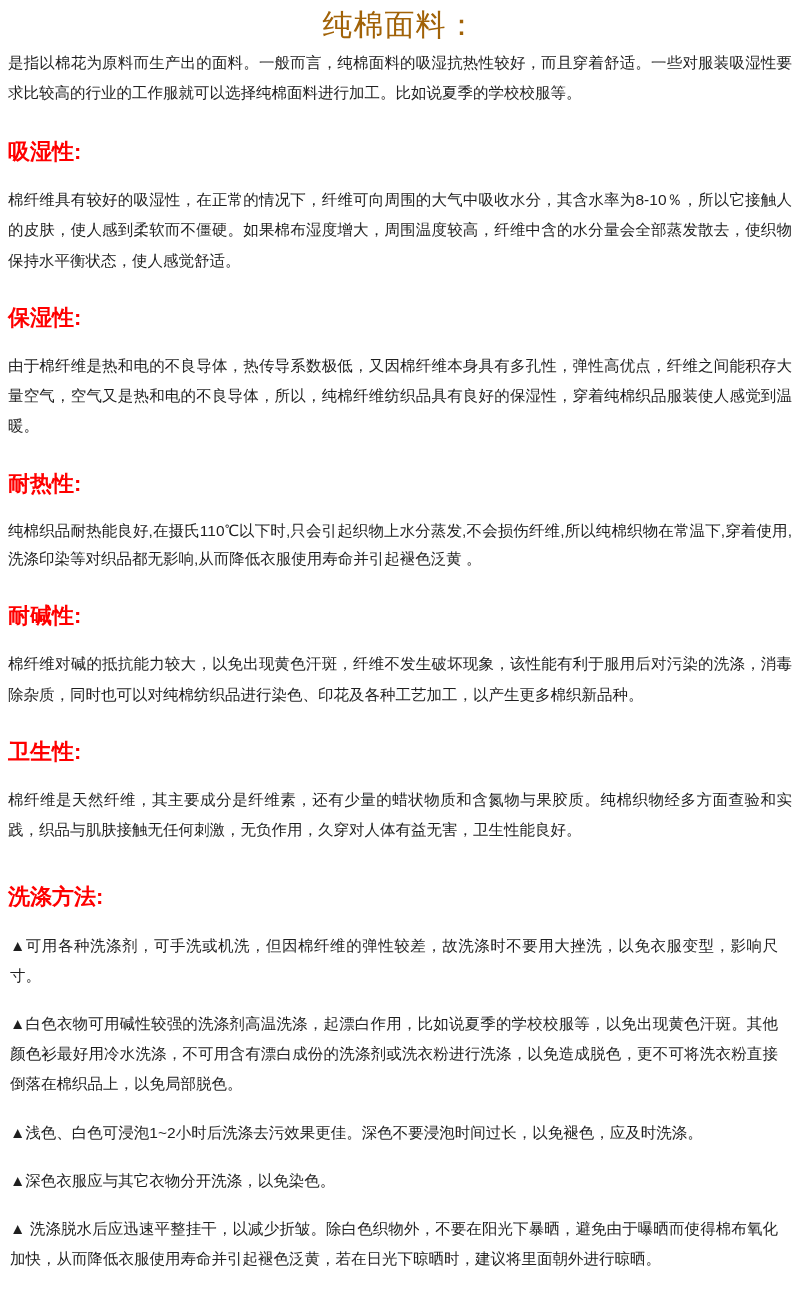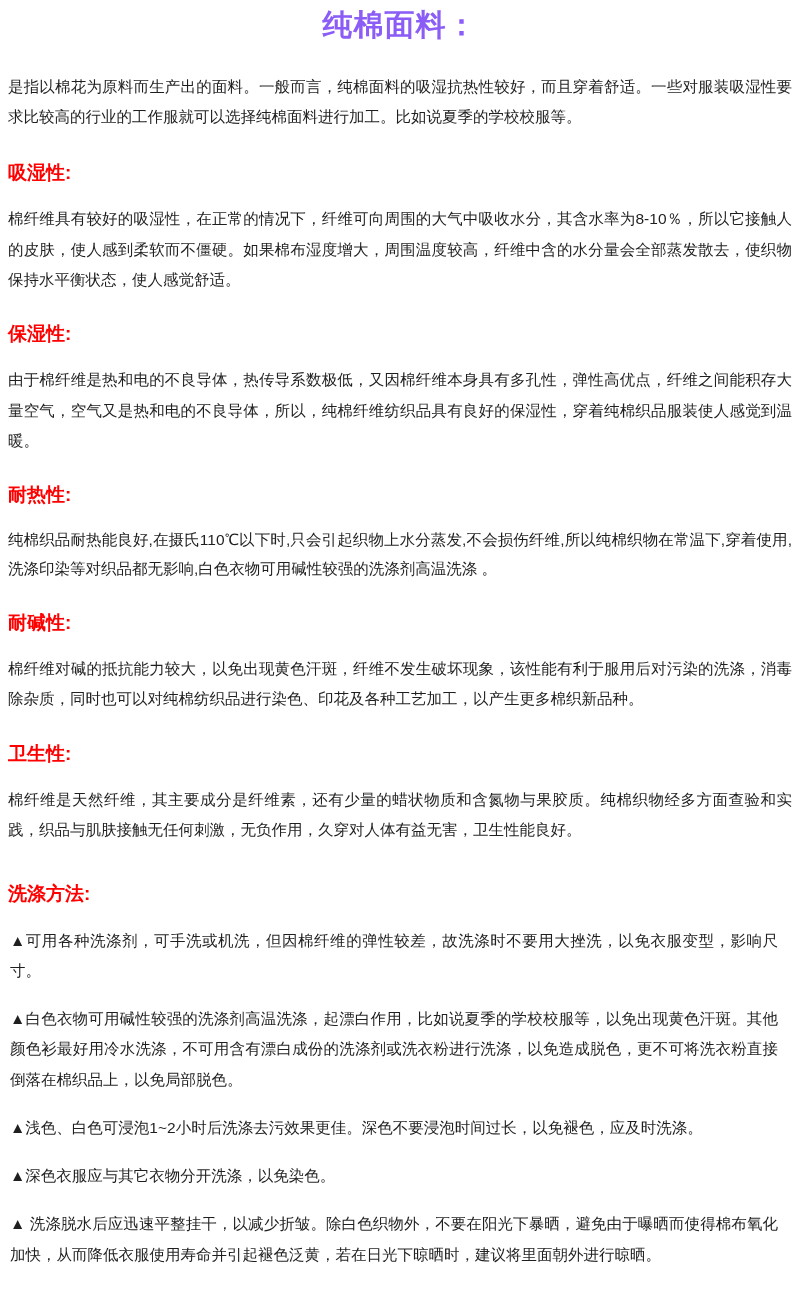--- a/index.html
+++ b/index.html
@@ -14,42 +14,42 @@
     color: #1a1a1a;
   }
   .page {
     width: 800px;
     box-sizing: border-box;
     padding: 0 6px 16px 6px;
   }
   .doc-title {
     text-align: center;
     font-size: 30px;
-    font-weight: bold;
-    color: #8b5cf6;
+    font-weight: normal;
+    color: #a16207;
     letter-spacing: 1px;
-    margin: 6px 0 28px 0;
+    margin: 6px 0 4px 0;
     line-height: 1.25;
   }
   .intro {
     font-size: 15.5px;
     line-height: 1.95;
     color: #1f1f1f;
     text-align: justify;
     margin: 0 0 26px 0;
     padding: 0 2px;
   }
   .section {
     margin: 0 0 6px 0;
     padding: 0 2px;
   }
   .section-heading {
     color: #ff0000;
     font-weight: bold;
-    font-size: 19px;
+    font-size: 22px;
     line-height: 1.6;
     margin: 14px 0 16px 0;
   }
   .section-heading.spaced-top {
     margin-top: 34px;
   }
   .section-body {
     font-size: 15.5px;
     line-height: 1.95;
     color: #1f1f1f;
@@ -82,21 +82,21 @@
     <div class="section-body">棉纤维具有较好的吸湿性，在正常的情况下，纤维可向周围的大气中吸收水分，其含水率为8-10％，所以它接触人的皮肤，使人感到柔软而不僵硬。如果棉布湿度增大，周围温度较高，纤维中含的水分量会全部蒸发散去，使织物保持水平衡状态，使人感觉舒适。</div>
   </div>
 
   <div class="section">
     <div class="section-heading">保湿性:</div>
     <div class="section-body">由于棉纤维是热和电的不良导体，热传导系数极低，又因棉纤维本身具有多孔性，弹性高优点，纤维之间能积存大量空气，空气又是热和电的不良导体，所以，纯棉纤维纺织品具有良好的保湿性，穿着纯棉织品服装使人感觉到温暖。</div>
   </div>
 
   <div class="section">
     <div class="section-heading">耐热性:</div>
-    <div class="section-body tight">纯棉织品耐热能良好,在摄氏110℃以下时,只会引起织物上水分蒸发,不会损伤纤维,所以纯棉织物在常温下,穿着使用,洗涤印染等对织品都无影响,白色衣物可用碱性较强的洗涤剂高温洗涤 。</div>
+    <div class="section-body tight">纯棉织品耐热能良好,在摄氏110℃以下时,只会引起织物上水分蒸发,不会损伤纤维,所以纯棉织物在常温下,穿着使用,洗涤印染等对织品都无影响,从而降低衣服使用寿命并引起褪色泛黄 。</div>
   </div>
 
   <div class="section">
     <div class="section-heading">耐碱性:</div>
     <div class="section-body">棉纤维对碱的抵抗能力较大，以免出现黄色汗斑，纤维不发生破坏现象，该性能有利于服用后对污染的洗涤，消毒除杂质，同时也可以对纯棉纺织品进行染色、印花及各种工艺加工，以产生更多棉织新品种。</div>
   </div>
 
   <div class="section">
     <div class="section-heading">卫生性:</div>
     <div class="section-body">棉纤维是天然纤维，其主要成分是纤维素，还有少量的蜡状物质和含氮物与果胶质。纯棉织物经多方面查验和实践，织品与肌肤接触无任何刺激，无负作用，久穿对人体有益无害，卫生性能良好。</div>

